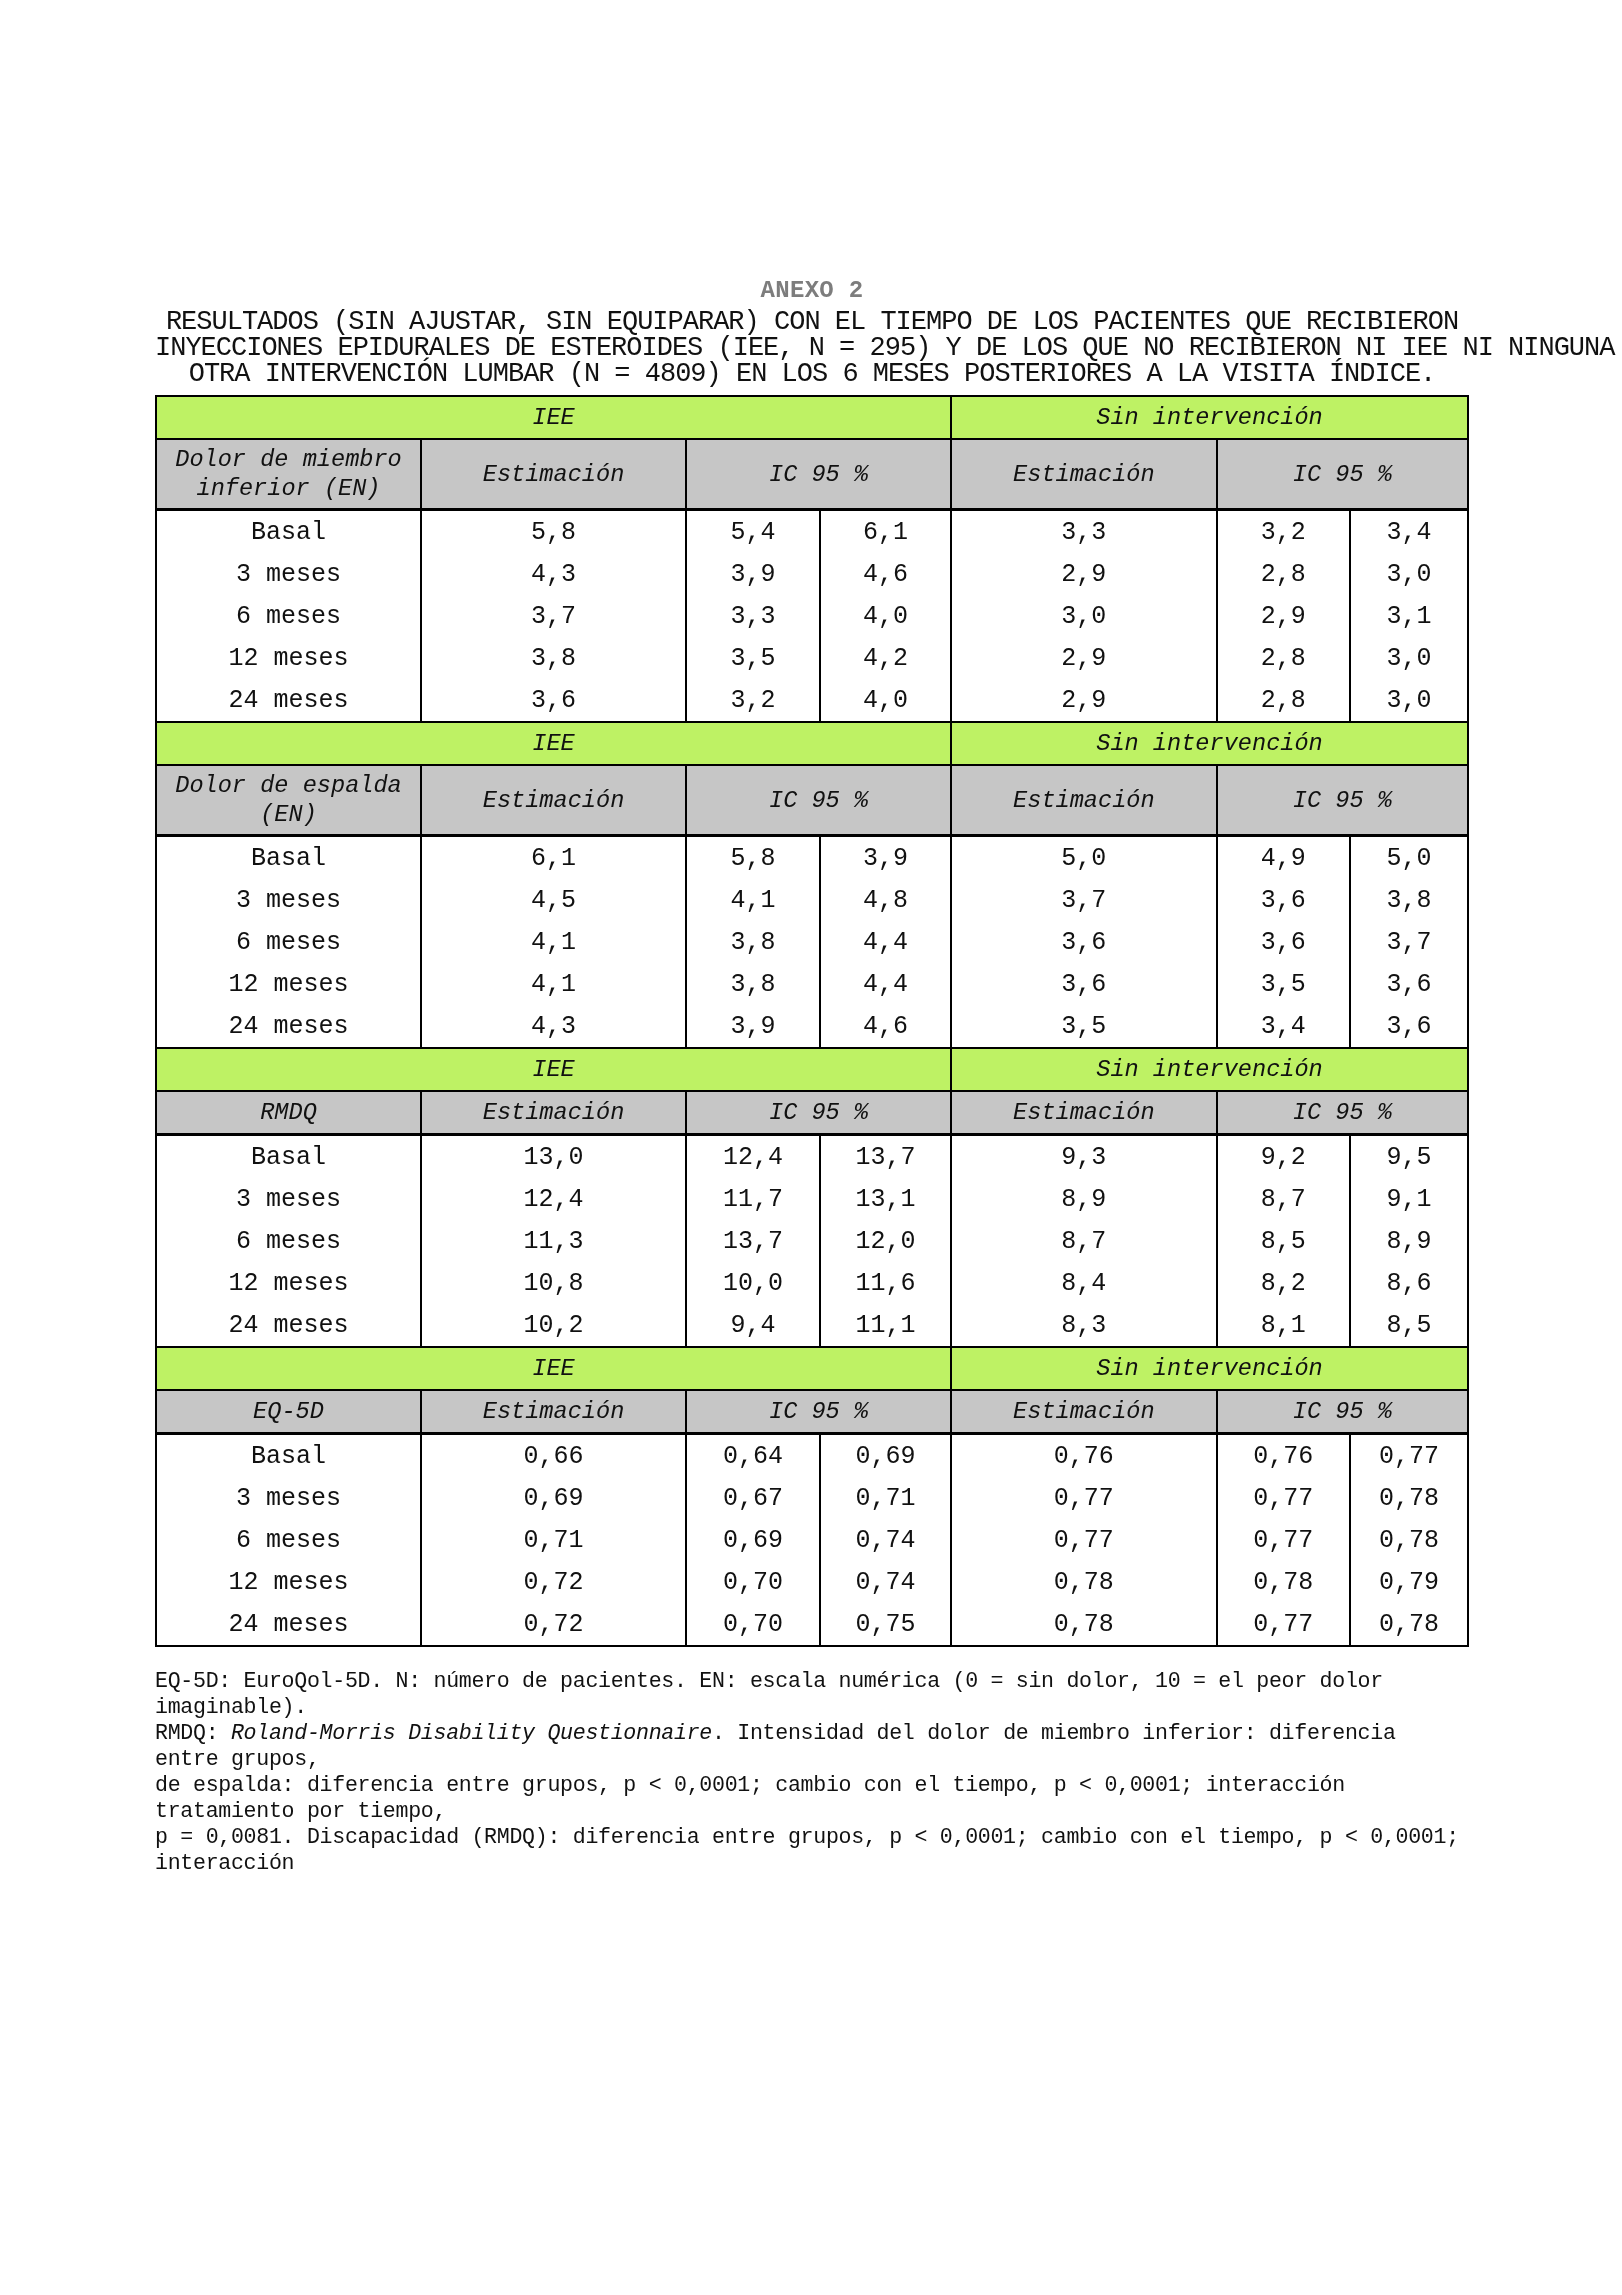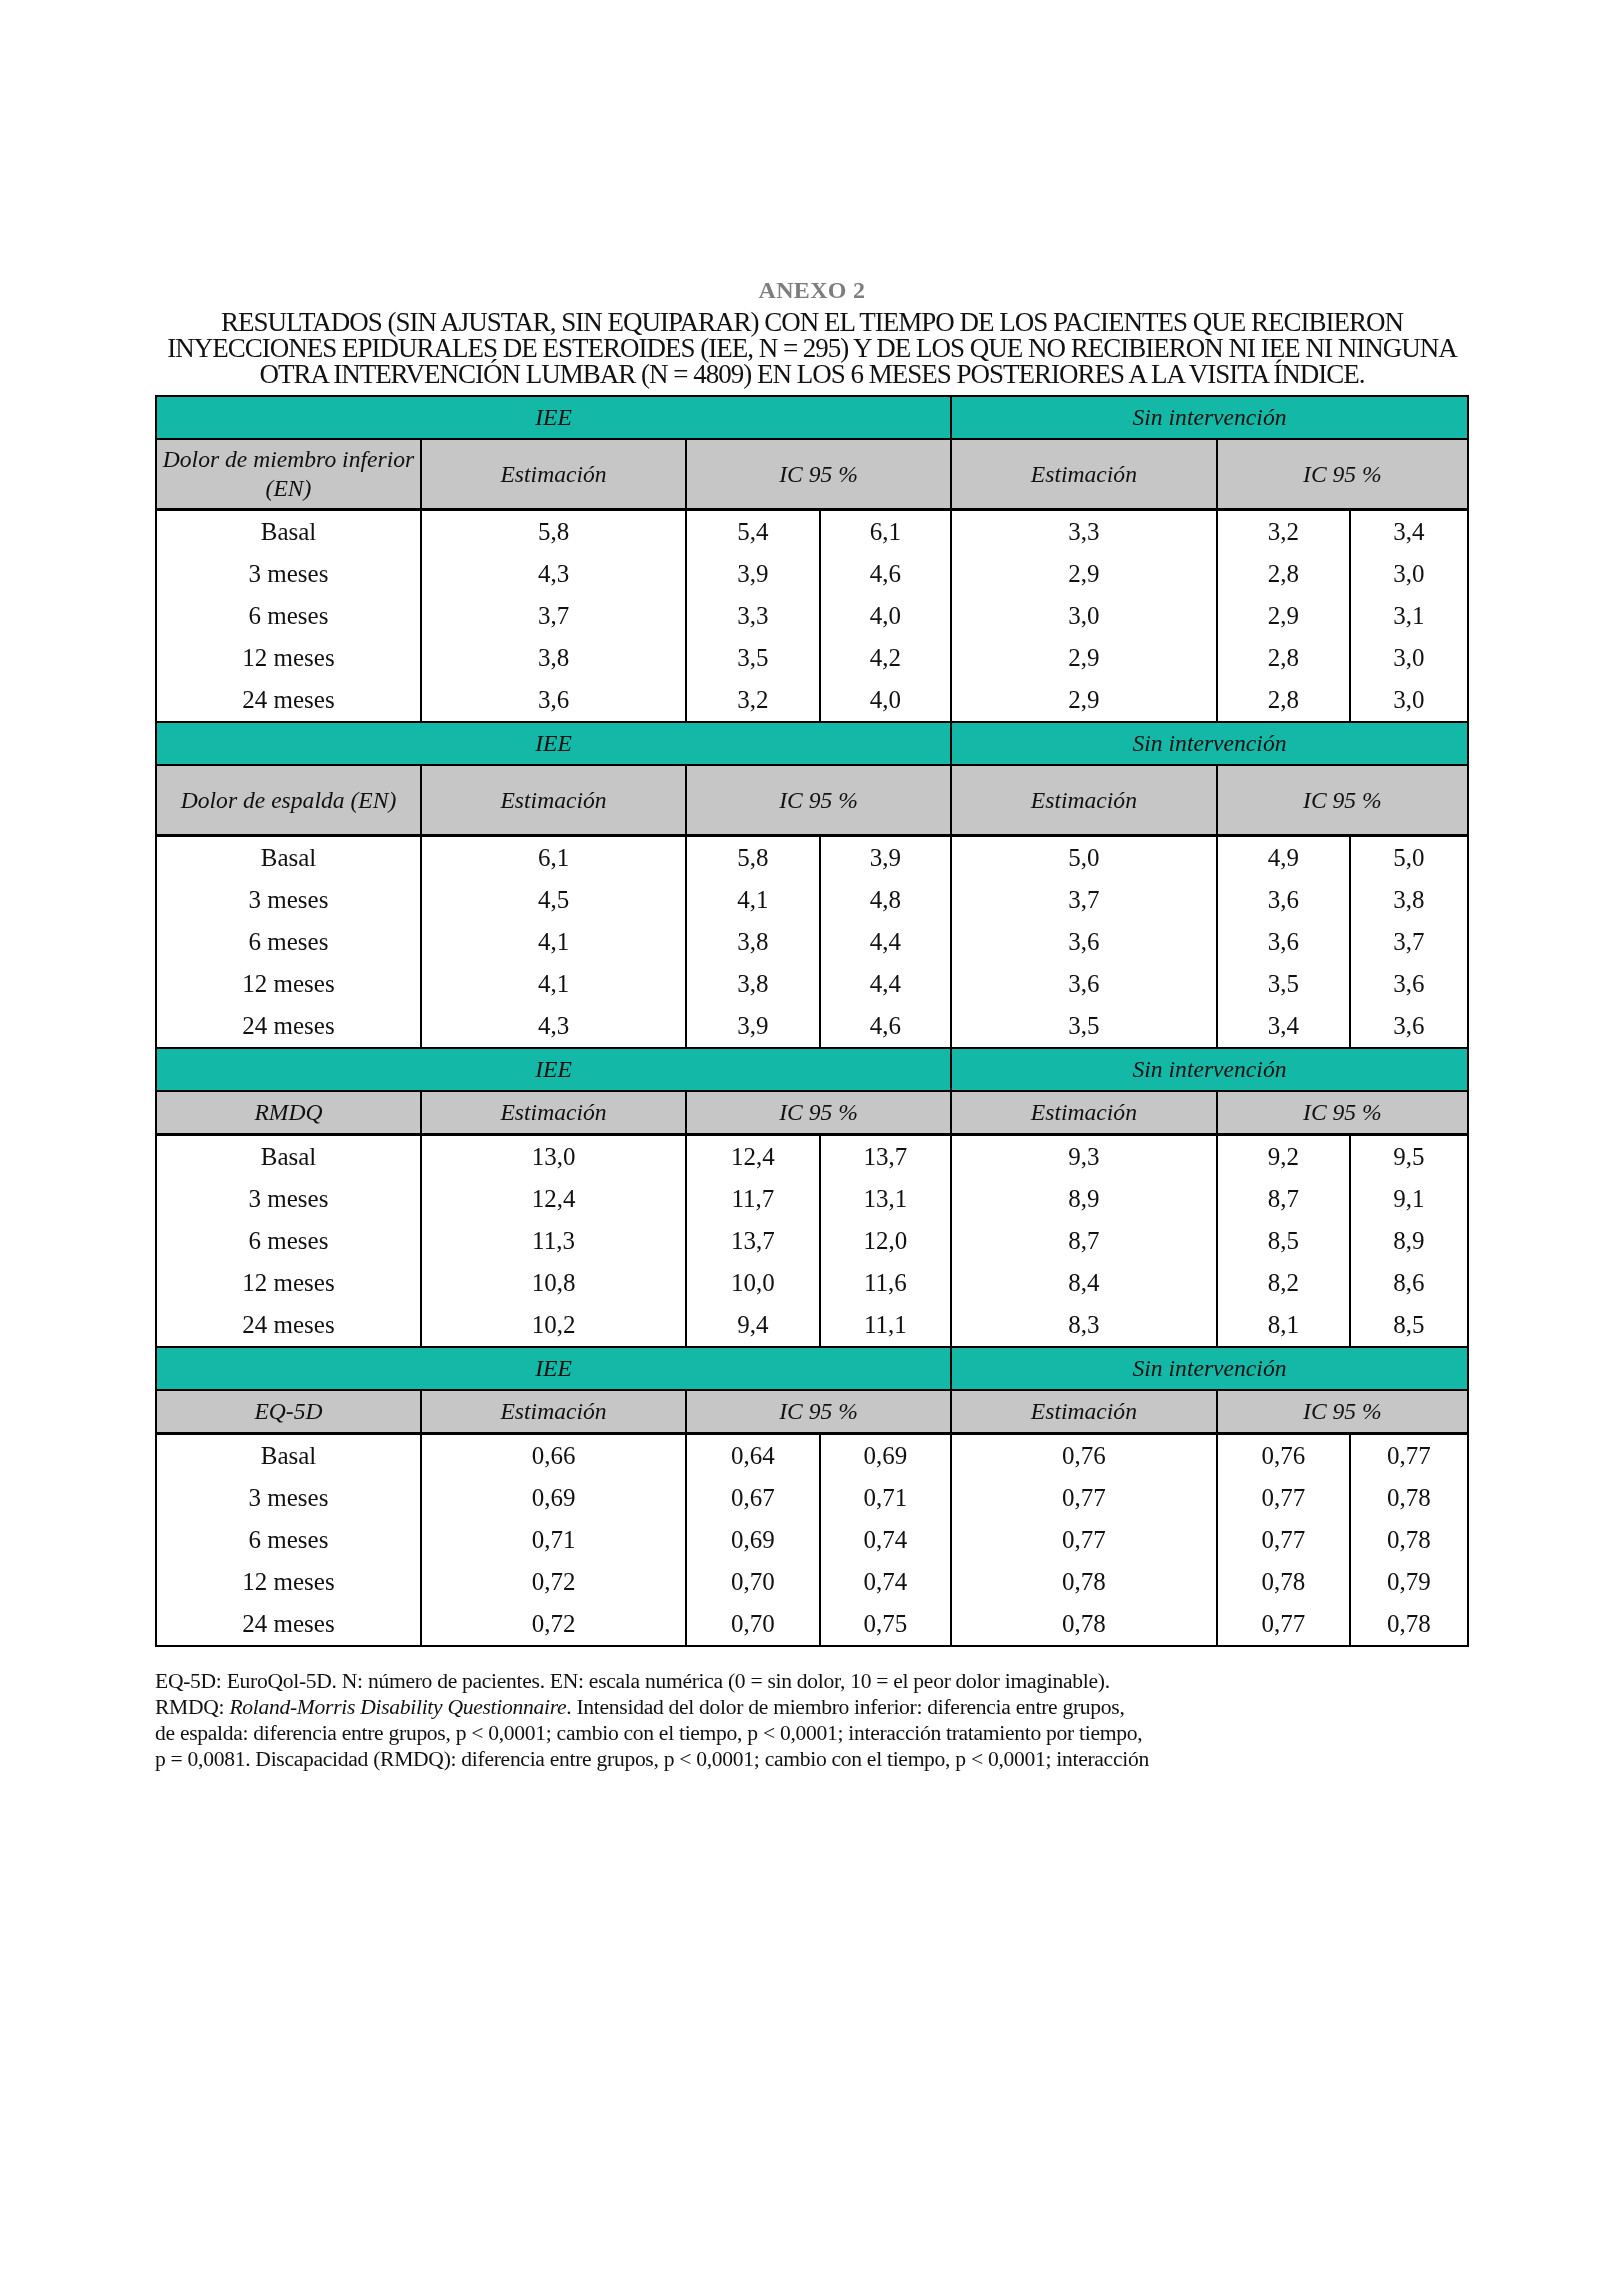--- a/index.html
+++ b/index.html
@@ -1,21 +1,21 @@
 <!DOCTYPE html>
 <html style="font-size:10.5px"><head>
 <meta charset="utf-8">
 <style>
   html, body { margin: 0; padding: 0; background: #ffffff; }
   .page {
     position: relative;
     width: 1623px;
     height: 2295px;
     background: #ffffff;
-    font-family: Liberation Serif, serif;
+    font-family: Liberation Mono, monospace;
     color: #111111;
   }
   .content {
     position: absolute;
     left: 155px;
     top: 277px;
     width: 1314px;
   }
   .anexo-title {
     text-align: center;
@@ -40,21 +40,21 @@
     border: 2.6px solid #000000;
     table-layout: fixed;
   }
   table.results td {
     text-align: center;
     vertical-align: middle;
     padding: 0;
     overflow: hidden;
   }
   tr.ghead td {
-    background: #14b8a6;
+    background: #bef264;
     font-style: italic;
     font-size: 23.6px;
     height: 41px;
     border-top: 2.6px solid #000000;
     border-bottom: 2.6px solid #000000;
   }
   tr.chead td {
     background: #c6c6c6;
     font-style: italic;
     font-size: 23.6px;

